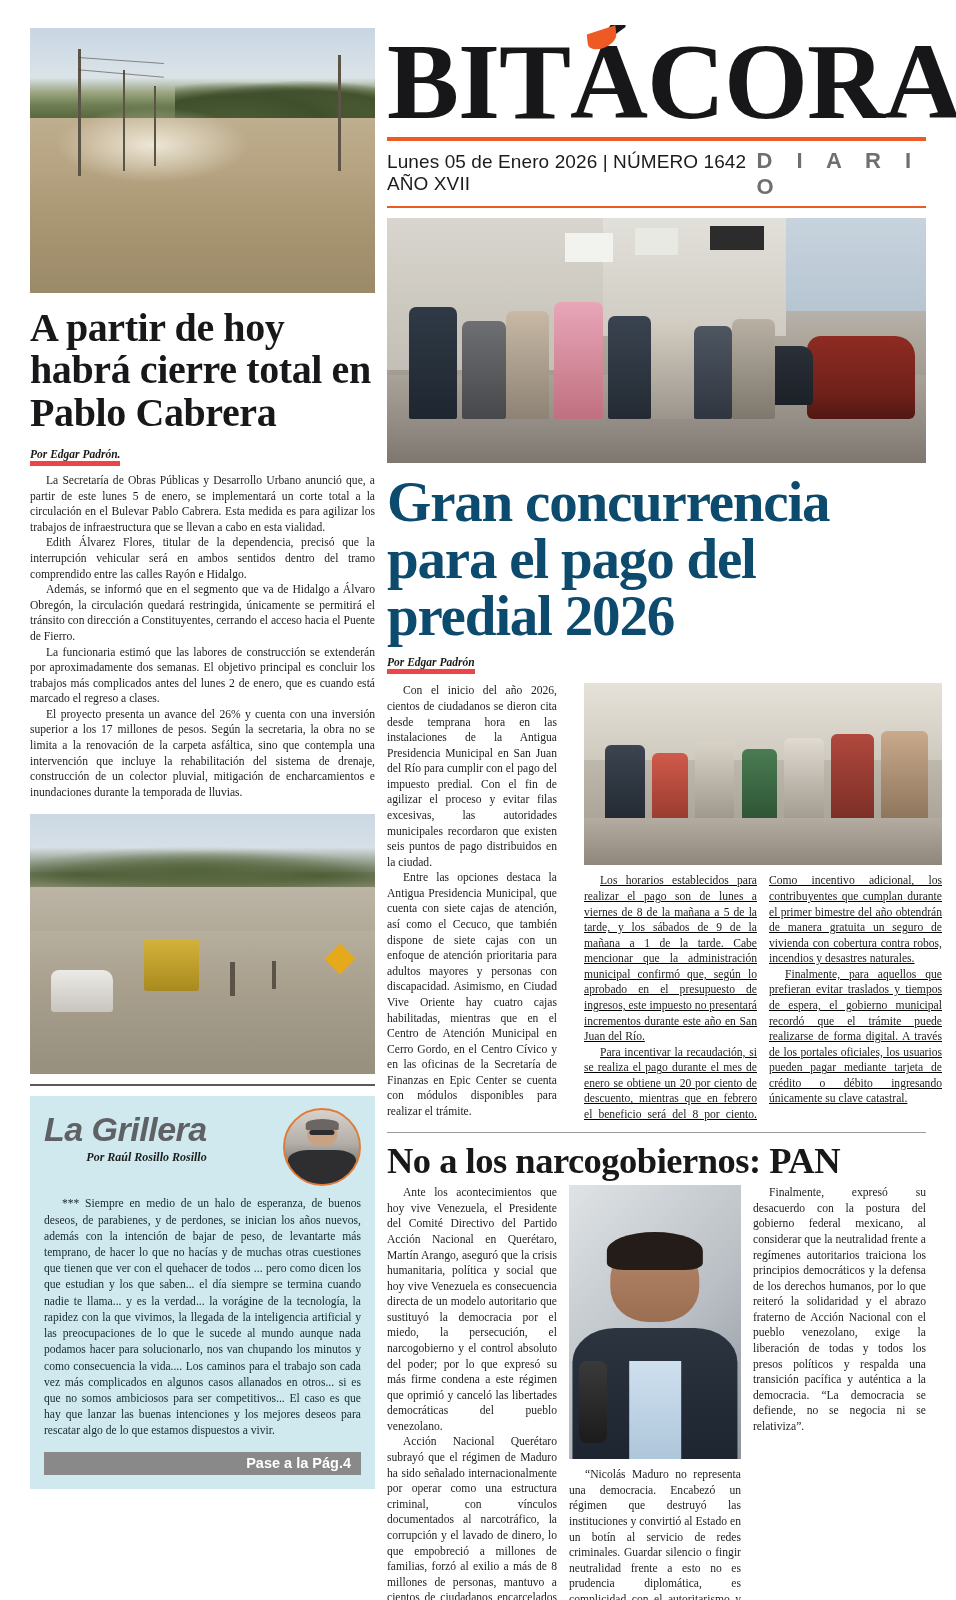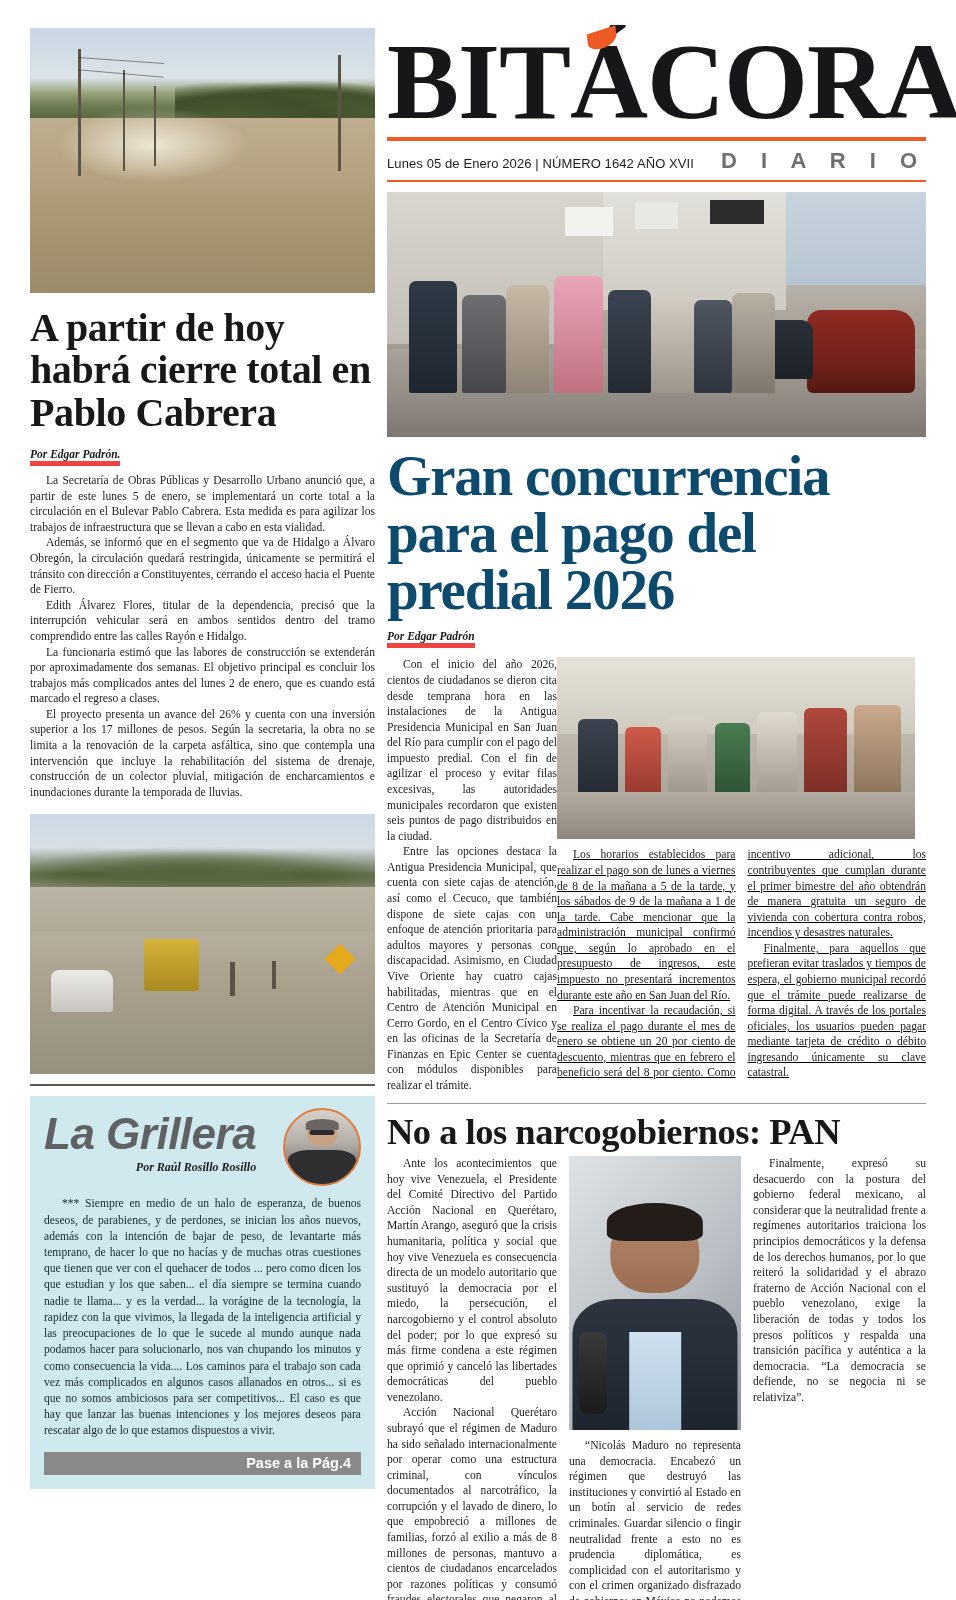--- a/index.html
+++ b/index.html
@@ -131,21 +131,21 @@
     position: absolute;
     width: 30px; height: 18px;
     background: #ee5a24;
     border-radius: 0 0 60% 60%;
     transform: rotate(-18deg) skewX(-12deg);
   }
   .masthead-rule { height: 4px; background: #ee5a24; margin-top: 6px; }
   .masthead-sub { display: flex; align-items: baseline; justify-content: space-between; padding-top: 7px; }
   .masthead-date {
     font-family: "Liberation Sans", sans-serif;
-    font-size: 13px; color: #1c1c1c; letter-spacing: .1px;
+    font-size: 19px; color: #1c1c1c; letter-spacing: .1px;
   }
   .masthead-diario {
     font-family: "Liberation Sans", sans-serif;
     font-weight: 700; font-size: 22px;
     letter-spacing: 9px; color: #6f6f6f;
   }
   .masthead-rule2 { height: 2px; background: #ee5a24; margin-top: 6px; }
 
   
   .hl-left {
@@ -207,21 +207,21 @@
   .grillera {
     background: #cfe9ef;
     padding: 12px 14px 14px 14px;
     position: relative;
   }
   .grillera-head { display:flex; align-items:flex-start; justify-content:space-between; }
   .grillera-titles { padding-top: 4px; }
   .grillera-title {
     font-family: "Liberation Sans", sans-serif;
     font-weight: 700; font-style: italic;
-    font-size: 44px; line-height: 1;
+    font-size: 34px; line-height: 1;
     color: #5f6164;
     letter-spacing: -0.5px;
   }
   .grillera-author {
     font-family: "Liberation Serif", serif;
     font-weight: 700; font-style: italic;
     font-size: 12px; color: #1c1c1c;
     text-align: right; margin-top: 4px;
   }
   .grillera-avatar {
@@ -250,21 +250,21 @@
     margin-top: 12px;
     background: #898989;
     color: #ffffff;
     font-family: "Liberation Sans", sans-serif;
     font-weight: 700; font-size: 14.5px;
     text-align: right;
     padding: 3px 10px 4px 10px;
   }
 
   
-  .predial-wrap { display: flex; gap: 0; margin-top: 2px; }
+  .predial-wrap { display: flex; gap: 27px; margin-top: 2px; }
   .predial-col1 { width: 170px; flex: 0 0 170px; }
   .predial-rest { flex: 1; text-decoration: underline; }
   .pan-wrap { display: flex; gap: 12px; }
   .pan-c1 { width: 170px; flex: 0 0 170px; }
   .pan-c2 { width: 172px; flex: 0 0 172px; }
   .pan-c3 { width: 173px; flex: 0 0 173px; }
 </style>
 </head>
 <body>
 
@@ -288,22 +288,22 @@
       </div>
 
       <h1 class="hl-left">A partir de hoy habrá cierre total en Pablo Cabrera</h1>
 
       <div>
         <span class="byline">Por Edgar Padrón.</span>
       </div>
 
       <div class="body-text">
         <p>La Secretaría de Obras Públicas y Desarrollo Urbano anunció que, a partir de este lunes 5 de enero, se implementará un corte total a la circulación en el Bulevar Pablo Cabrera. Esta medida es para agilizar los trabajos de infraestructura que se llevan a cabo en esta vialidad.</p>
+        <p>Edith Álvarez Flores, titular de la dependencia, precisó que la interrupción vehicular será en ambos sentidos dentro del tramo comprendido entre las calles Rayón e Hidalgo.</p>
         <p>Además, se informó que en el segmento que va de Hidalgo a Álvaro Obregón, la circulación quedará restringida, únicamente se permitirá el tránsito con dirección a Constituyentes, cerrando el acceso hacia el Puente de Fierro.</p>
-        <p>Edith Álvarez Flores, titular de la dependencia, precisó que la interrupción vehicular será en ambos sentidos dentro del tramo comprendido entre las calles Rayón e Hidalgo.</p>
         <p>La funcionaria estimó que las labores de construcción se extenderán por aproximadamente dos semanas. El objetivo principal es concluir los trabajos más complicados antes del lunes 2 de enero, que es cuando está marcado el regreso a clases.</p>
         <p>El proyecto presenta un avance del 26% y cuenta con una inversión superior a los 17 millones de pesos. Según la secretaria, la obra no se limita a la renovación de la carpeta asfáltica, sino que contempla una intervención que incluye la rehabilitación del sistema de drenaje, construcción de un colector pluvial, mitigación de encharcamientos e inundaciones durante la temporada de lluvias.</p>
       </div>
 
       <div style="height:14px"></div>
 
       <div class="photo photo-construction">
         <div class="skyc"></div>
         <div class="trees"></div>
         <div class="road2"></div>

